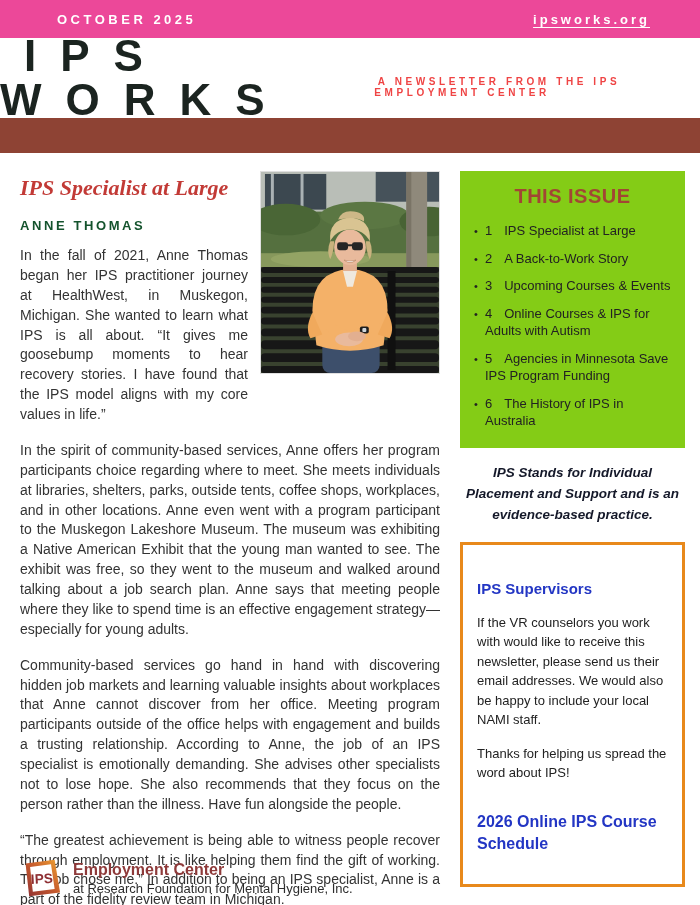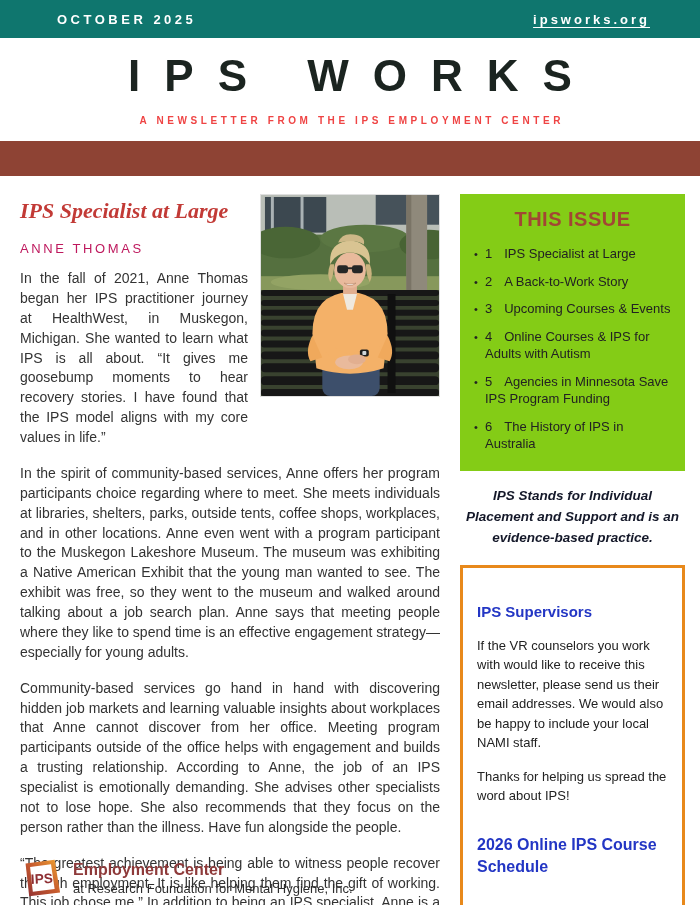--- a/index.html
+++ b/index.html
@@ -7,33 +7,33 @@
   body { font-family: "Liberation Sans", sans-serif; }
   .page {
     position: relative;
     width: 700px; height: 905px;
     margin: 0 auto;
     background: #ffffff;
     overflow: hidden;
   }
   
   .topbar {
-    height: 38px; background: #0f766e;
+    height: 38px; background: #ec4899;
     display: flex; align-items: center; justify-content: space-between;
     padding: 0 50px 0 57px;
   }
   .topbar .date {
     color: #ffffff; font-size: 13px; font-weight: bold; letter-spacing: 3.5px;
   }
   .topbar .site {
     color: #ffffff; font-size: 13px; font-weight: bold; letter-spacing: 3px;
     text-decoration: underline; text-underline-offset: 3px; cursor: pointer;
   }
   .masthead {
-    height: 103px; display: flex; flex-direction: column;
+    height: 80px; display: flex; flex-direction: row;
     align-items: center; justify-content: center; background: #ffffff;
   }
   .masthead h1 {
     font-size: 44px; font-weight: 800; color: #1b2420;
     letter-spacing: 24px; text-indent: 24px; line-height: 1;
   }
   .masthead .tag {
     margin-top: 17px; font-size: 10px; font-weight: bold; color: #ef4444;
     letter-spacing: 3.6px; text-indent: 3.6px;
   }
@@ -44,21 +44,21 @@
   .leftcol { width: 420px; }
   .rightcol { width: 225px; }
 
   .intro { display: flex; gap: 12px; }
   .intro-left { width: 228px; }
   .article-title {
     font-family: "Liberation Serif", serif; font-style: italic; font-weight: 600;
     color: #c23a36; font-size: 22px; white-space: nowrap; margin-top: 4px;
   }
   .byline {
-    margin-top: 17px; font-size: 13px; font-weight: 400; color: #be185d;
+    margin-top: 17px; font-size: 13px; font-weight: 700; color: #14532d;
     letter-spacing: 2.6px;
   }
   .para {
     font-size: 14px; line-height: 1.42; color: #333333;
     text-align: justify; text-justify: inter-word;
   }
   .intro-left .para { margin-top: 13px; }
   .leftcol > .para { margin-top: 16px; }
   .photo-frame {
     width: 180px; height: 203px; border: 1px solid #e0e0e0; background:#fff;

